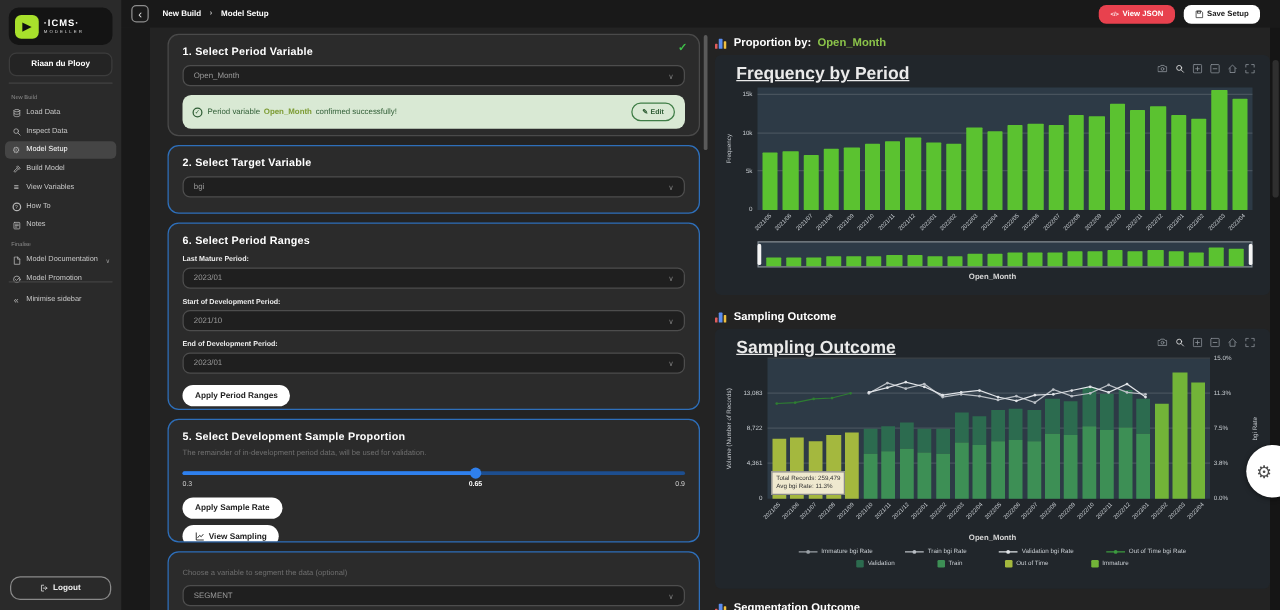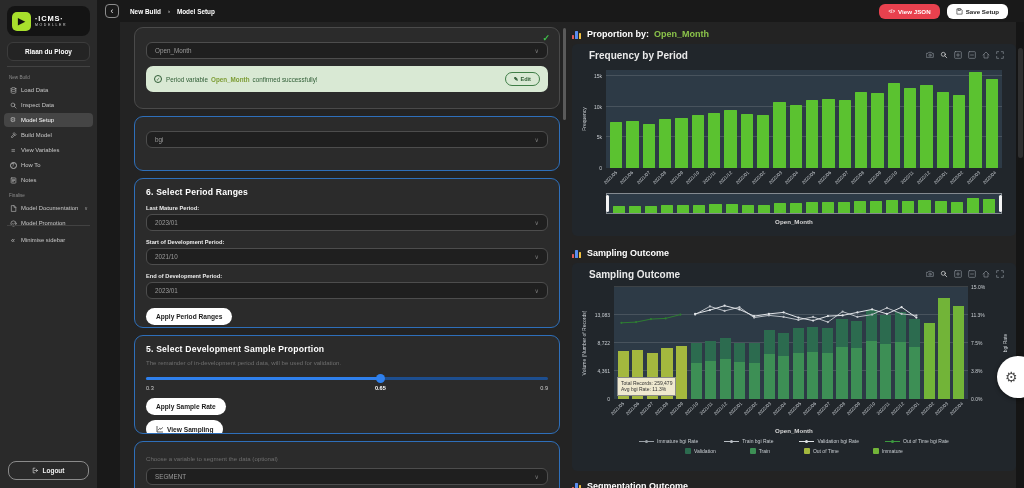--- a/index.html
+++ b/index.html
@@ -64,21 +64,21 @@
   .sl-min{position:absolute;left:0;}
   .sl-val{position:absolute;left:58.3%;transform:translateX(-50%);color:#fff;font-weight:bold;}
   .sl-max{position:absolute;right:0;}
   
   .charts{position:absolute;left:572px;top:22px;width:444px;z-index:2;}
   .chart-heading{display:flex;align-items:center;gap:5px;font-size:9px;font-weight:bold;color:#fff;margin:7px 0 5px;}
   .chart-heading .var{color:#8bc34a;}
   .mini-chart-icon{width:10px;height:9px;display:inline-flex;align-items:flex-end;gap:1px;flex:0 0 auto;}
   .mini-chart-icon i{display:block;width:2.4px;border-radius:.5px;}
   .panel{position:relative;background:#21262b;border-radius:5px;padding:6px 8px;box-sizing:border-box;width:444px;overflow:hidden;}
-  .panel-title{color:#eaeaea;font-size:10px;font-weight:bold;padding-left:9px;height:12px;}
+  .panel-title{color:#eaeaea;font-size:14px;font-weight:bold;padding-left:9px;height:12px;text-decoration:underline;}
   .toolbar{position:absolute;top:7px;right:12px;display:flex;gap:6px;color:#8a9097;z-index:4;}
   .ticon{cursor:pointer;display:inline-flex;}
   .ticon svg{width:8px;height:8px;fill:none;stroke:currentColor;stroke-width:1;stroke-linecap:round;stroke-linejoin:round;}
   .ticon.bright{color:#e8e8e8;}
   .plot{position:relative;background:#2d3a46;}
   .plot.freq{margin:8px 6px 0 26px;height:98px;}
   .plot.samp{margin:6px 40px 0 34px;height:112px;}
   .gridline{position:absolute;left:0;right:0;height:1px;background:rgba(255,255,255,.13);z-index:1;}
   .bars{position:absolute;inset:0;display:flex;align-items:flex-end;justify-content:space-around;padding:0 2px;z-index:2;}
   .bars .bar{width:calc(100%/24 - 4px);border-radius:.5px;}
@@ -240,38 +240,40 @@
             <rect x="3.5" y="1.5" width="4" height="2.8"></rect>
           </svg>
         <span>Save Setup</span>
       </button>
     </div>
   </header>
 
   <section class="steps">
 
     <div class="card" style="height:82px;">
+      <div class="card-title">1. Select Period Variable</div>
       <span class="card-check">✓</span>
       <div class="dropdown">
         <span>Open_Month</span>
         <span class="dd-chev">∨</span>
       </div>
       <div class="success">
         <span class="s-ico">✓</span>
         <span>Period variable</span>
         <span class="s-var">Open_Month</span>
         <span>confirmed successfully!</span>
         <button class="edit-btn">
           <span>✎</span>
           <span>Edit</span>
         </button>
       </div>
     </div>
 
     <div class="card blue" style="height:55px;">
+      <div class="card-title">2. Select Target Variable</div>
       <div class="dropdown">
         <span>bgi</span>
         <span class="dd-chev">∨</span>
       </div>
     </div>
 
     <div class="card blue" style="height:150px;">
       <div class="card-title">6. Select Period Ranges</div>
       <div class="field-label">Last Mature Period:</div>
       <div class="dropdown" style="margin-top:3px;">

